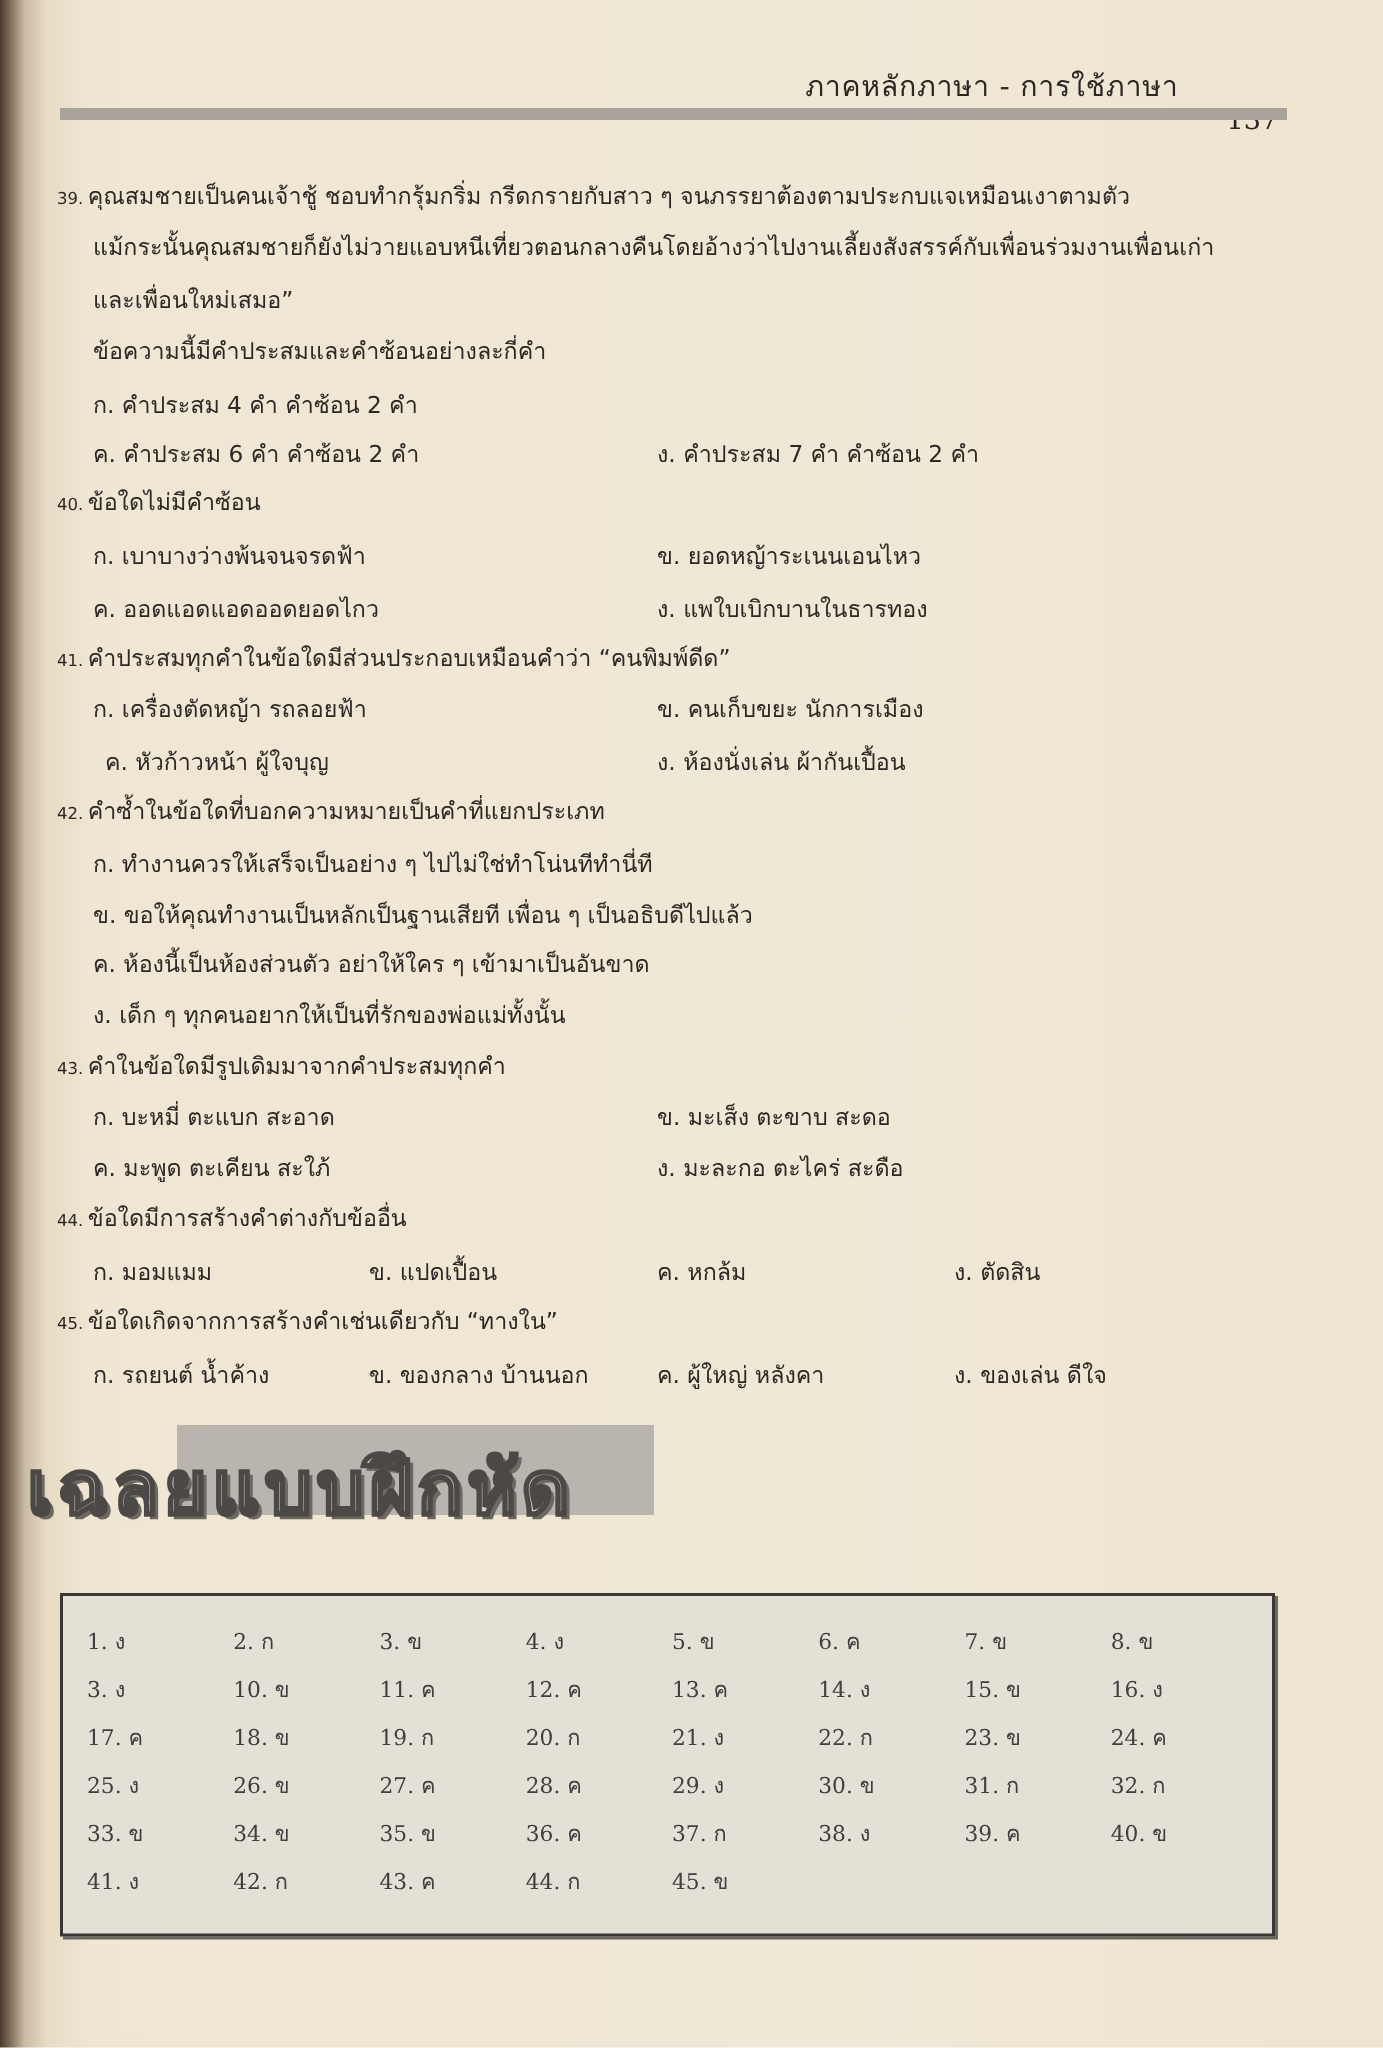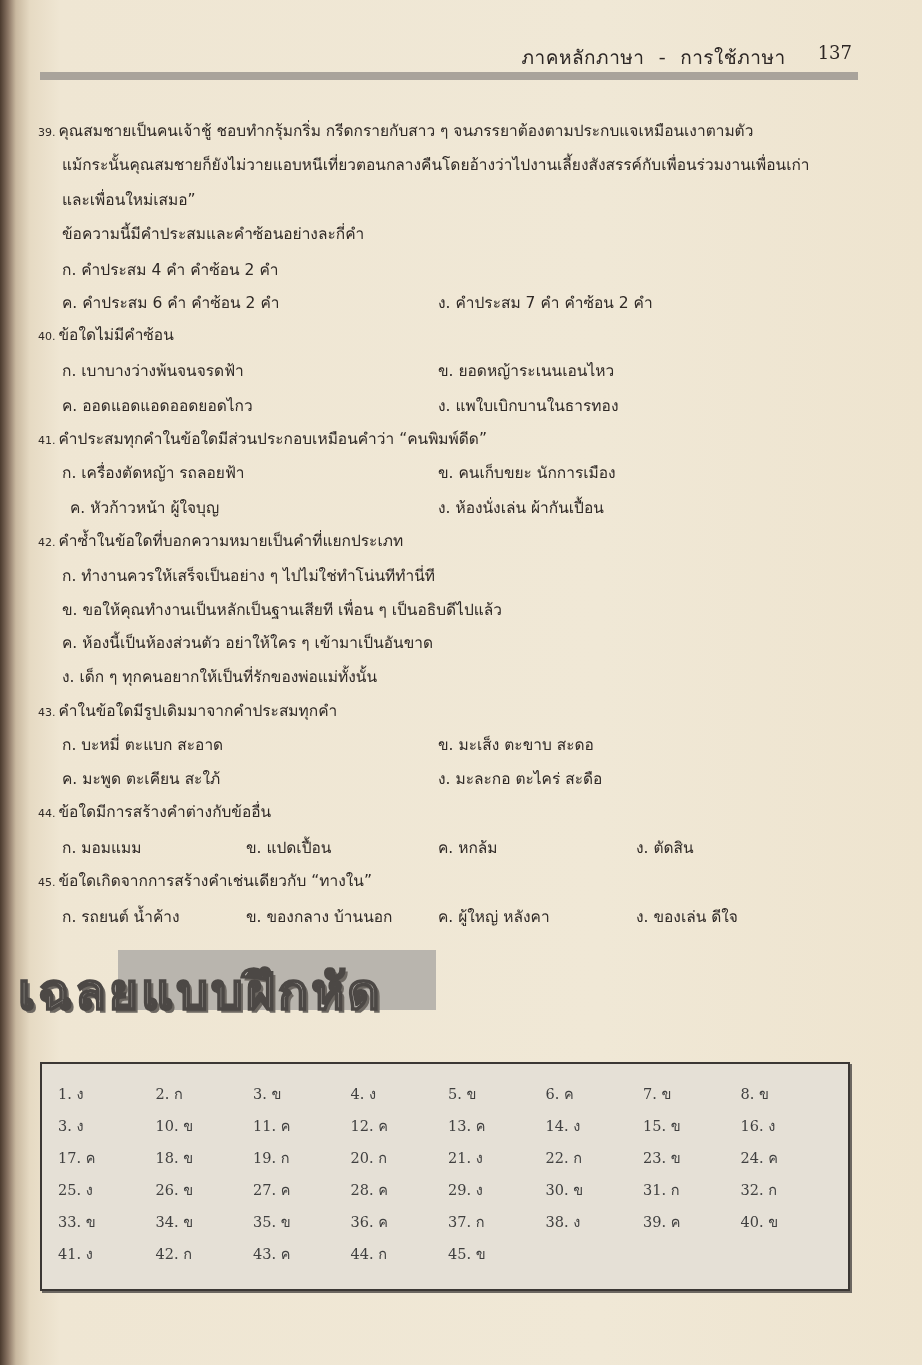--- a/index.html
+++ b/index.html
@@ -4,22 +4,22 @@
 <style>
   html, body { margin:0; padding:0; }
   body {
     width:922px; height:1365px; overflow:hidden; position:relative;
     background: linear-gradient(90deg, #4a3a2e 0px, #8a7564 8px, #c9b9a0 16px, #e6dac3 30px, #efe6d3 60px, #f0e8d6 600px, #eee4cf 922px);
     font-family: "DejaVu Sans", sans-serif;
     color:#2a2522;
   }
   .page { position:absolute; left:0; top:0; width:922px; height:1365px; }
   .header { position:absolute; top:42px; right:70px; display:flex; gap:32px; font-size:19px; color:#2c2624; }
-  .header .title { letter-spacing:0.5px;font-family:Liberation Mono, monospace; }
-  .header .pageno { font-family:"DejaVu Serif", serif; font-size:18px; }
+  .header .title { letter-spacing:0.5px; }
+  .header .pageno { font-family:"DejaVu Serif", serif; font-size:18px;margin-top:28px; }
   .rule { position:absolute; left:40px; top:72px; width:818px; height:8px; background:#a9a39b; }
   .q { position:absolute; left:38px; font-size:15.5px; white-space:nowrap; color:#2f2926; }
   .q .num { font-size:11px; margin-right:3px; }
   .line { position:absolute; font-size:15.5px; white-space:nowrap; color:#2f2926; }
   .answer-banner { position:absolute; left:18px; top:950px; width:420px; height:58px; }
   .answer-banner .shade { position:absolute; left:100px; top:0; width:318px; height:60px; background:#b9b5ae; }
   .answer-banner .txt { position:absolute; left:0; top:2px; font-size:50px; font-weight:bold; color:#d6d2cb;
     letter-spacing:3px; -webkit-text-stroke:2px #4c4845;
     text-shadow: 3px 3px 0 #6d6862; }
   .key-box { position:absolute; left:40px; top:1062px; width:806px; height:225px; background:#e5e0d6;

